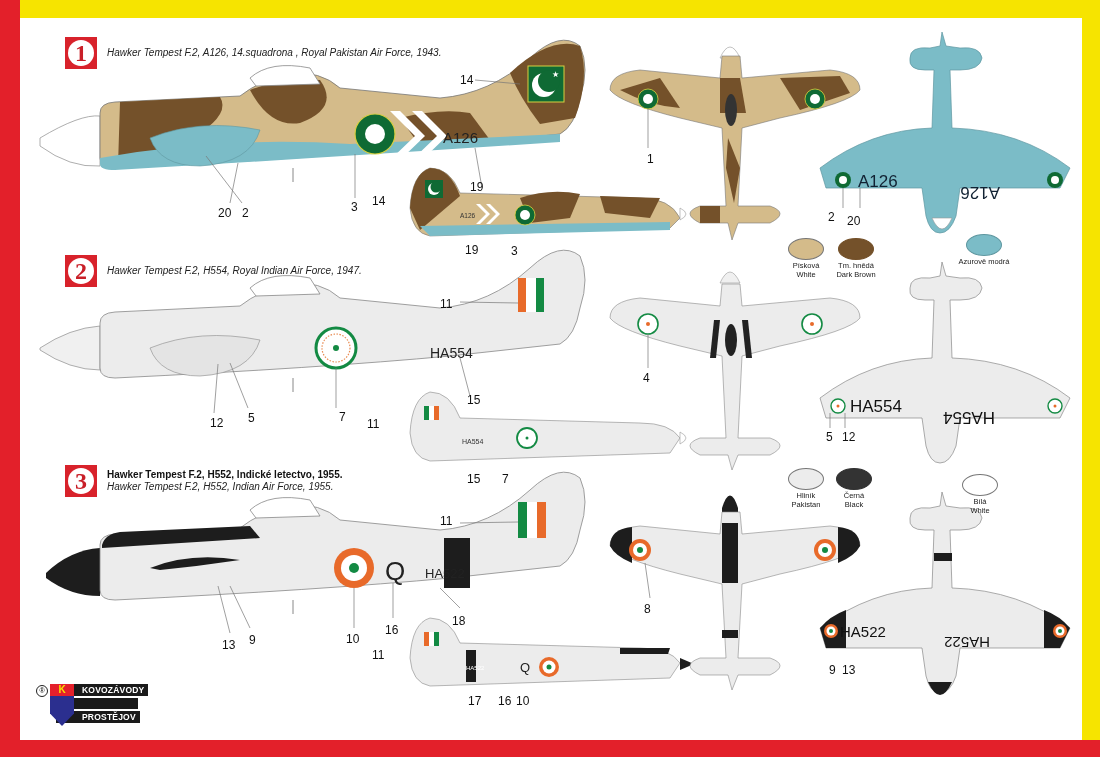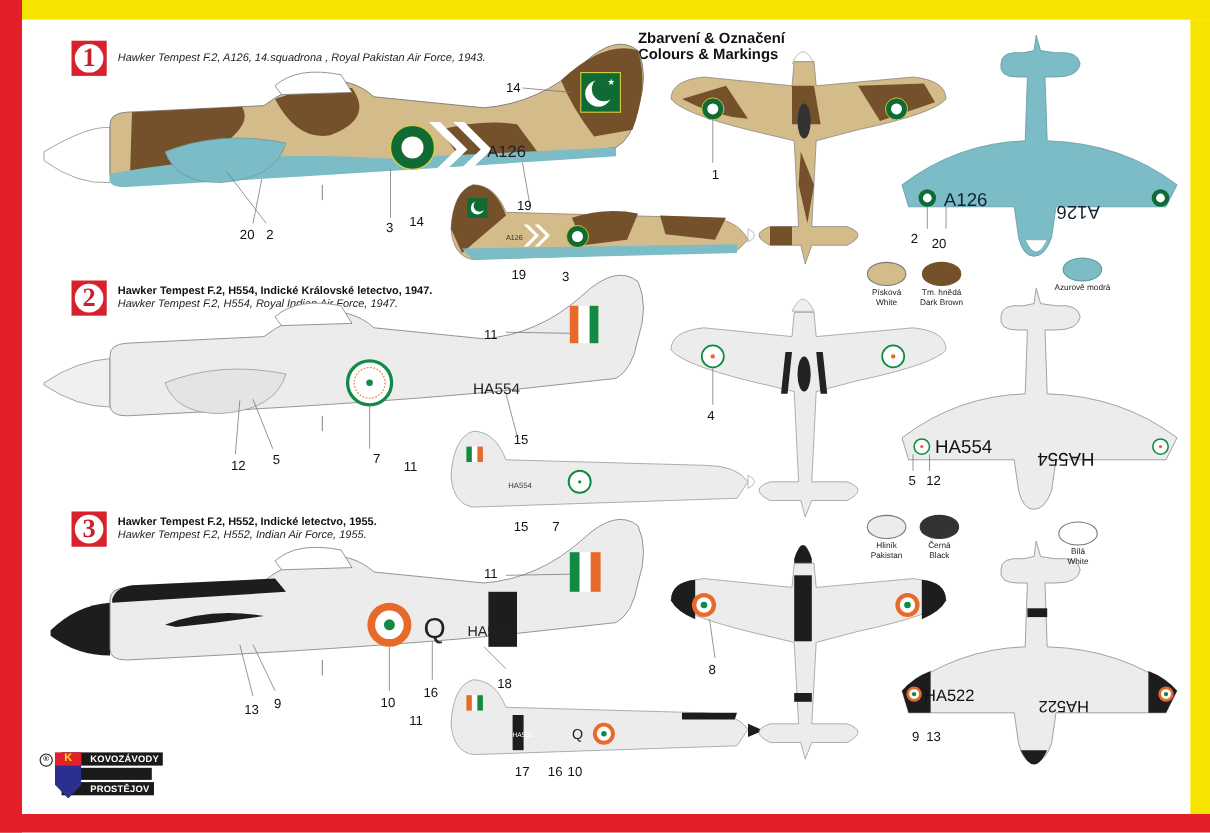--- a/index.html
+++ b/index.html
@@ -29,39 +29,34 @@
 </head>
 <body>
 
 <div class="frame-red-left"></div>
 <div class="frame-yellow-top"></div>
 <div class="frame-yellow-right"></div>
 <div class="frame-red-bottom"></div>
 
 <div class="sheet">
 
-  <div class="section-title">
-    <div>Zbarvení &amp; Označení</div>
-    <div>Colours &amp; Markings</div>
-  </div>
 
   <div class="scheme-head" style="left:45px;top:19px;">
     <div class="badge">
         <div class="badge-inner">1</div>
       </div>
     <div class="titles">
       <div class="en">Hawker Tempest F.2, A126, 14.squadrona , Royal Pakistan Air Force, 1943.</div>
     </div>
   </div>
   <div class="scheme-head" style="left:45px;top:237px;">
     <div class="badge">
         <div class="badge-inner">2</div>
       </div>
     <div class="titles">
-      <div class="cz">Hawker Tempest F.2, H554, Indické  Královské letectvo, 1947.</div>
       <div class="en">Hawker Tempest F.2, H554, Royal Indian Air Force, 1947.</div>
     </div>
   </div>
   <div class="scheme-head" style="left:45px;top:447px;">
     <div class="badge">
         <div class="badge-inner">3</div>
       </div>
     <div class="titles">
       <div class="cz">Hawker Tempest F.2, H552, Indické letectvo, 1955.</div>
       <div class="en">Hawker Tempest F.2, H552, Indian Air Force, 1955.</div>

